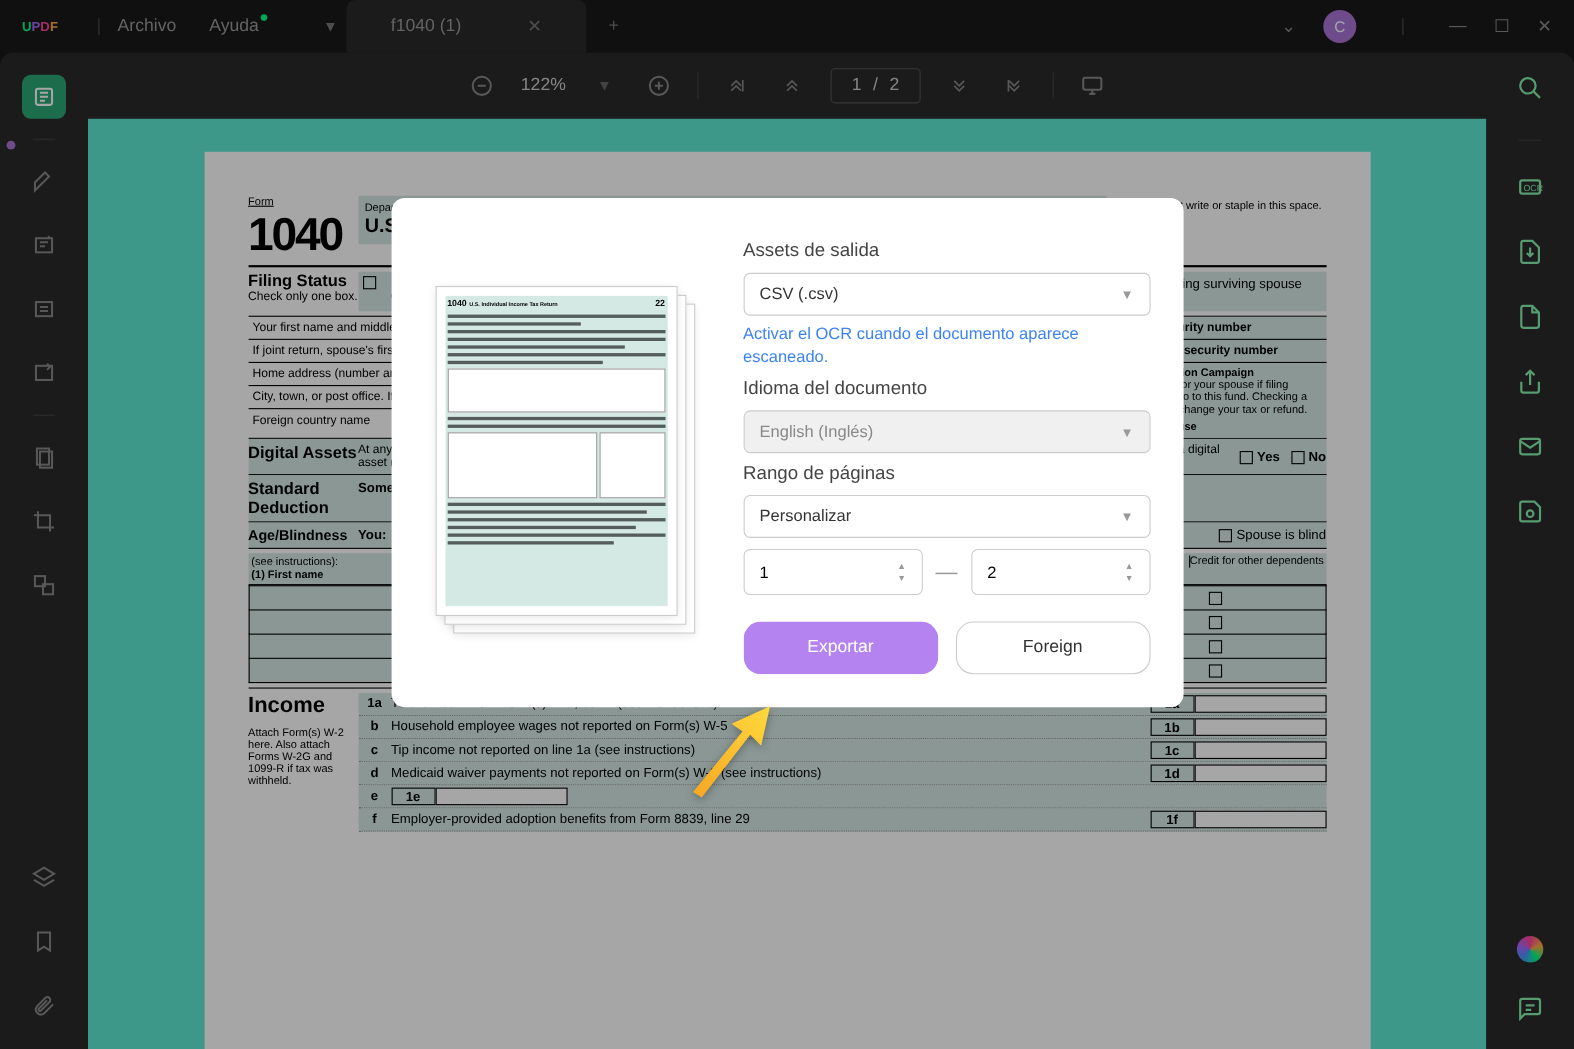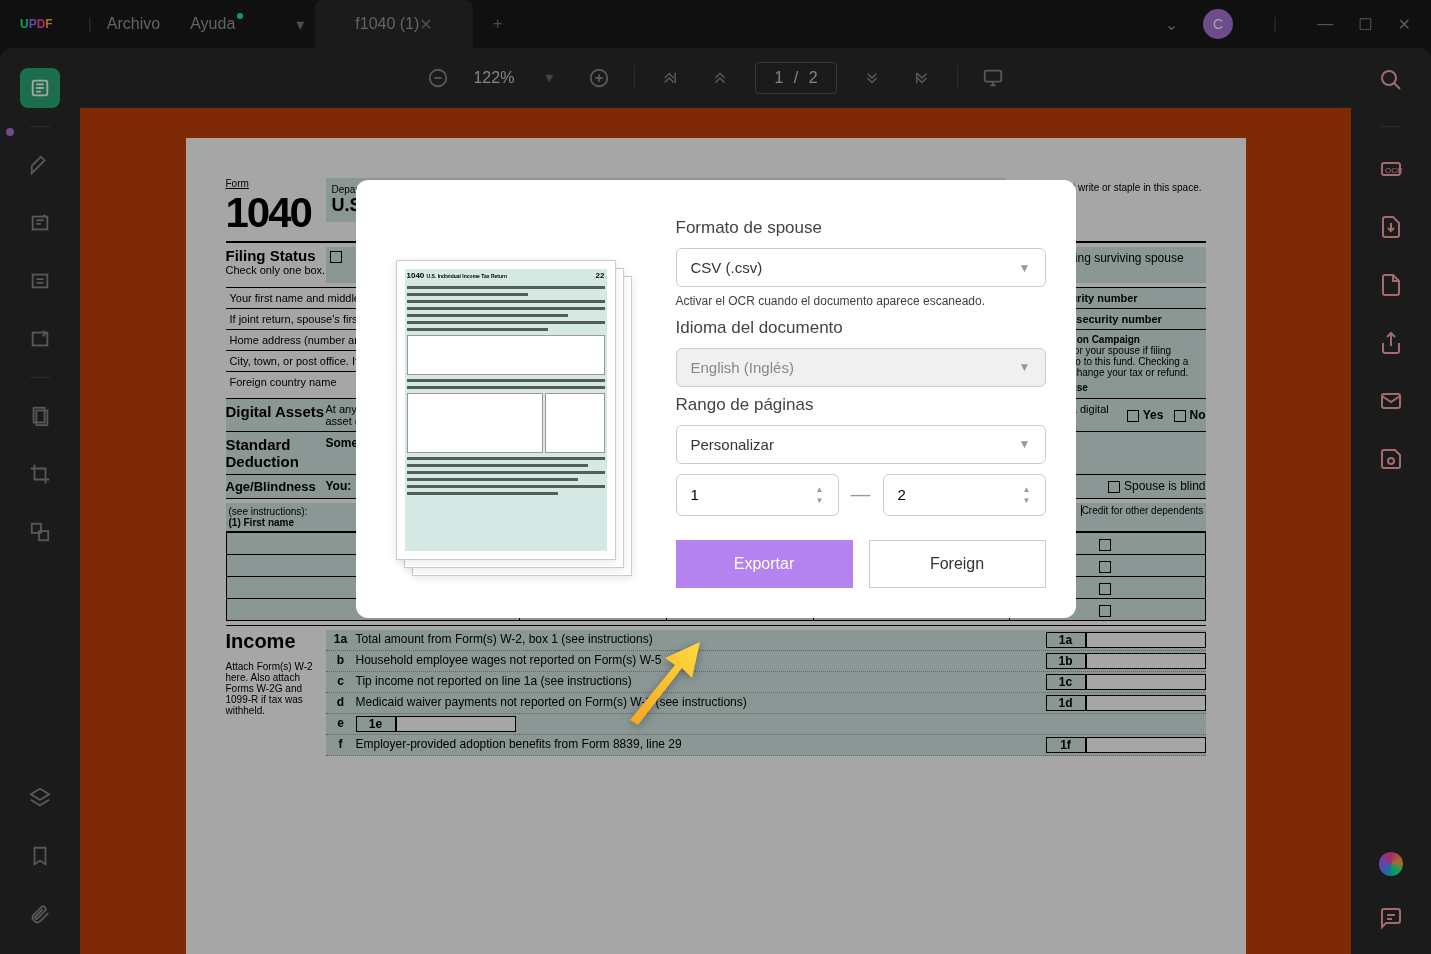--- a/index.html
+++ b/index.html
@@ -7,21 +7,21 @@
 
 
 .titlebar { height: 48px; background: #1a1a1a; display: flex; align-items: center; padding: 0 20px; color: #999; }
 .logo { font-size: 12px; font-weight: bold; margin-right: 20px; }
 .logo .u { color: #0f8; } .logo .p { color: #a6f; } .logo .d { color: #f49; } .logo .f { color: #fa4; }
 .titlebar-sep { color: #444; margin: 0 15px; }
 .menu-item { margin-right: 30px; cursor: pointer; position: relative; }
 .menu-item .dot { position: absolute; top: -2px; right: -8px; width: 6px; height: 6px; background: #0f8; border-radius: 50%; }
 .tab-area { flex: 1; display: flex; align-items: center; margin-left: 20px; }
 .tab-add { width: 30px; display: flex; align-items: center; justify-content: center; color: #777; }
-.tab { background: #2a2a2a; padding: 16px 40px; height: 48px; display: flex; align-items: center; border-radius: 8px 8px 0 0; margin-right: 10px; }
+.tab { background: #2a2a2a; padding: 16px 40px; height: 48px; display: flex; align-items: center; gap: 60px; border-radius: 8px 8px 0 0; margin-right: 10px; }
 .tab-close { color: #777; cursor: pointer; }
 .tab-new { width: 30px; text-align: center; color: #777; cursor: pointer; }
 .win-controls { display: flex; align-items: center; gap: 25px; }
 .win-controls .avatar { width: 30px; height: 30px; background: #a976d6; border-radius: 50%; display: flex; align-items: center; justify-content: center; color: #fff; font-size: 14px; }
 .win-btn { color: #888; cursor: pointer; font-size: 16px; }
 
 
 .main-wrap { display: flex; height: calc(100% - 48px); background: #2a2a2a; border-radius: 12px 12px 0 0; position: relative; }
 
 
@@ -33,26 +33,26 @@
 
 
 .center { flex: 1; display: flex; flex-direction: column; }
 .toolbar { height: 60px; display: flex; align-items: center; justify-content: center; gap: 20px; color: #888; border-bottom: 1px solid #333; }
 .tb-btn { width: 30px; height: 30px; display: flex; align-items: center; justify-content: center; cursor: pointer; }
 .zoom-val { font-size: 16px; color: #ccc; }
 .page-box { border: 1px solid #555; padding: 6px 18px; border-radius: 4px; color: #ccc; }
 .tb-sep { width: 1px; height: 24px; background: #444; }
 
 
-.doc-area { flex: 1; background: #c2410c; overflow: hidden; display: flex; justify-content: center; padding-top: 30px; }
+.doc-area { flex: 1; background: #5eead4; overflow: hidden; display: flex; justify-content: center; padding-top: 30px; }
 .doc-page { width: 1060px; background: #fff; padding: 40px; font-size: 13px; color: #000; }
 
 
 .right-sidebar { width: 80px; display: flex; flex-direction: column; align-items: center; padding-top: 20px; gap: 30px; }
-.rs-icon { color: #fca5a5; cursor: pointer; }
+.rs-icon { color: #86efac; cursor: pointer; }
 .right-sidebar .bottom { margin-top: auto; margin-bottom: 20px; display: flex; flex-direction: column; gap: 30px; align-items: center;}
 .flower { width: 24px; height: 24px; border-radius: 50%; background: conic-gradient(#f49, #fa4, #0f8, #49f, #a6f, #f49); }
 
 
 .form-bg { background: #d4e8e4; }
 .form1040 { font-family: Arial, sans-serif; }
 .form-header { display: flex; align-items: flex-start; border-bottom: 2px solid #000; padding-bottom: 4px; }
 .form-num { font-size: 20px; }
 .form-num .f1040 { font-size: 42px; font-weight: bold; letter-spacing: -2px; }
 .section-row { display: flex; border-bottom: 1px solid #000; padding: 4px 0; }
@@ -79,27 +79,27 @@
 .mini-line { height: 3px; background: #000; margin: 4px 2px; opacity: 0.6;}
 
 .form-pane { flex: 1; }
 .fp-label { font-size: 17px; color: #444; margin-bottom: 10px; margin-top: 8px; }
 .fp-select { width: 100%; border: 1px solid #ccc; border-radius: 6px; padding: 10px 14px; font-size: 15px; color: #333; display: flex; justify-content: space-between; align-items: center; cursor: pointer; background: #fff; }
 .fp-select.disabled { background: #f0f0f0; color: #888; }
 .fp-chevron { color: #999; font-size: 12px; }
 .fp-toggle-row { display: flex; align-items: center; justify-content: space-between; margin-top: 14px; }
 .fp-toggle { width: 36px; height: 20px; background: #ddd; border-radius: 10px; position: relative; }
 .fp-toggle::after { content: ''; position: absolute; width: 16px; height: 16px; background: #fff; border-radius: 50%; top: 2px; left: 2px; }
-.fp-hint { font-size: 12px; color: #404040; margin-top: 6px; line-height: 1.4; }
+.fp-hint { font-size: 15px; color: #3b82f6; margin-top: 6px; line-height: 1.4; }
 .fp-range-row { display: flex; align-items: center; gap: 12px; margin-top: 10px; }
 .fp-num-input { flex: 1; border: 1px solid #ccc; border-radius: 6px; padding: 10px 14px; font-size: 15px; display: flex; justify-content: space-between; align-items: center; }
 .fp-spinner { display: flex; flex-direction: column; gap: 2px; color: #999; font-size: 8px; }
 .fp-dash { color: #999; font-size: 20px; }
 .fp-buttons { display: flex; gap: 16px; margin-top: 24px; }
-.fp-btn { flex: 1; padding: 14px; border-radius: 0; font-size: 16px; text-align: center; cursor: pointer; border: 1px solid transparent; }
+.fp-btn { flex: 1; padding: 14px; border-radius: 16px; font-size: 16px; text-align: center; cursor: pointer; border: 1px solid transparent; }
 .fp-btn.primary { background: #b583f0; color: #fff; }
 .fp-btn.secondary { background: #fff; border-color: #ccc; color: #333; }
 
 
 .arrow { position: absolute; top: 630px; left: 620px; pointer-events: none; }
 .arrow svg { filter: drop-shadow(0 2px 4px rgba(0,0,0,0.3)); }
 
 
 .purple-dot { position: absolute; left: 6px; top: 80px; width: 8px; height: 8px; background: #a976d6; border-radius: 50%; }
 
@@ -479,21 +479,21 @@
               <div class="mini-line" style="width:90%"></div>
               <div class="mini-line"></div>
           <div class="mini-line" style="width:85%"></div>
               <div class="mini-line"></div>
               <div class="mini-line" style="width:75%"></div>
         </div>
           </div>
       </div>
     </div>
     <div class="form-pane">
-      <div class="fp-label">Formato de spouse</div>
+      <div class="fp-label">Assets de salida</div>
       <div class="fp-select">
         <span>CSV (.csv)</span>
         <span class="fp-chevron">▼</span>
       </div>
       <div class="fp-hint">Activar el OCR cuando el documento aparece escaneado.</div>
       <div class="fp-label">Idioma del documento</div>
       <div class="fp-select disabled">
         <span>English (Inglés)</span>
         <span class="fp-chevron">▼</span>
       </div>

